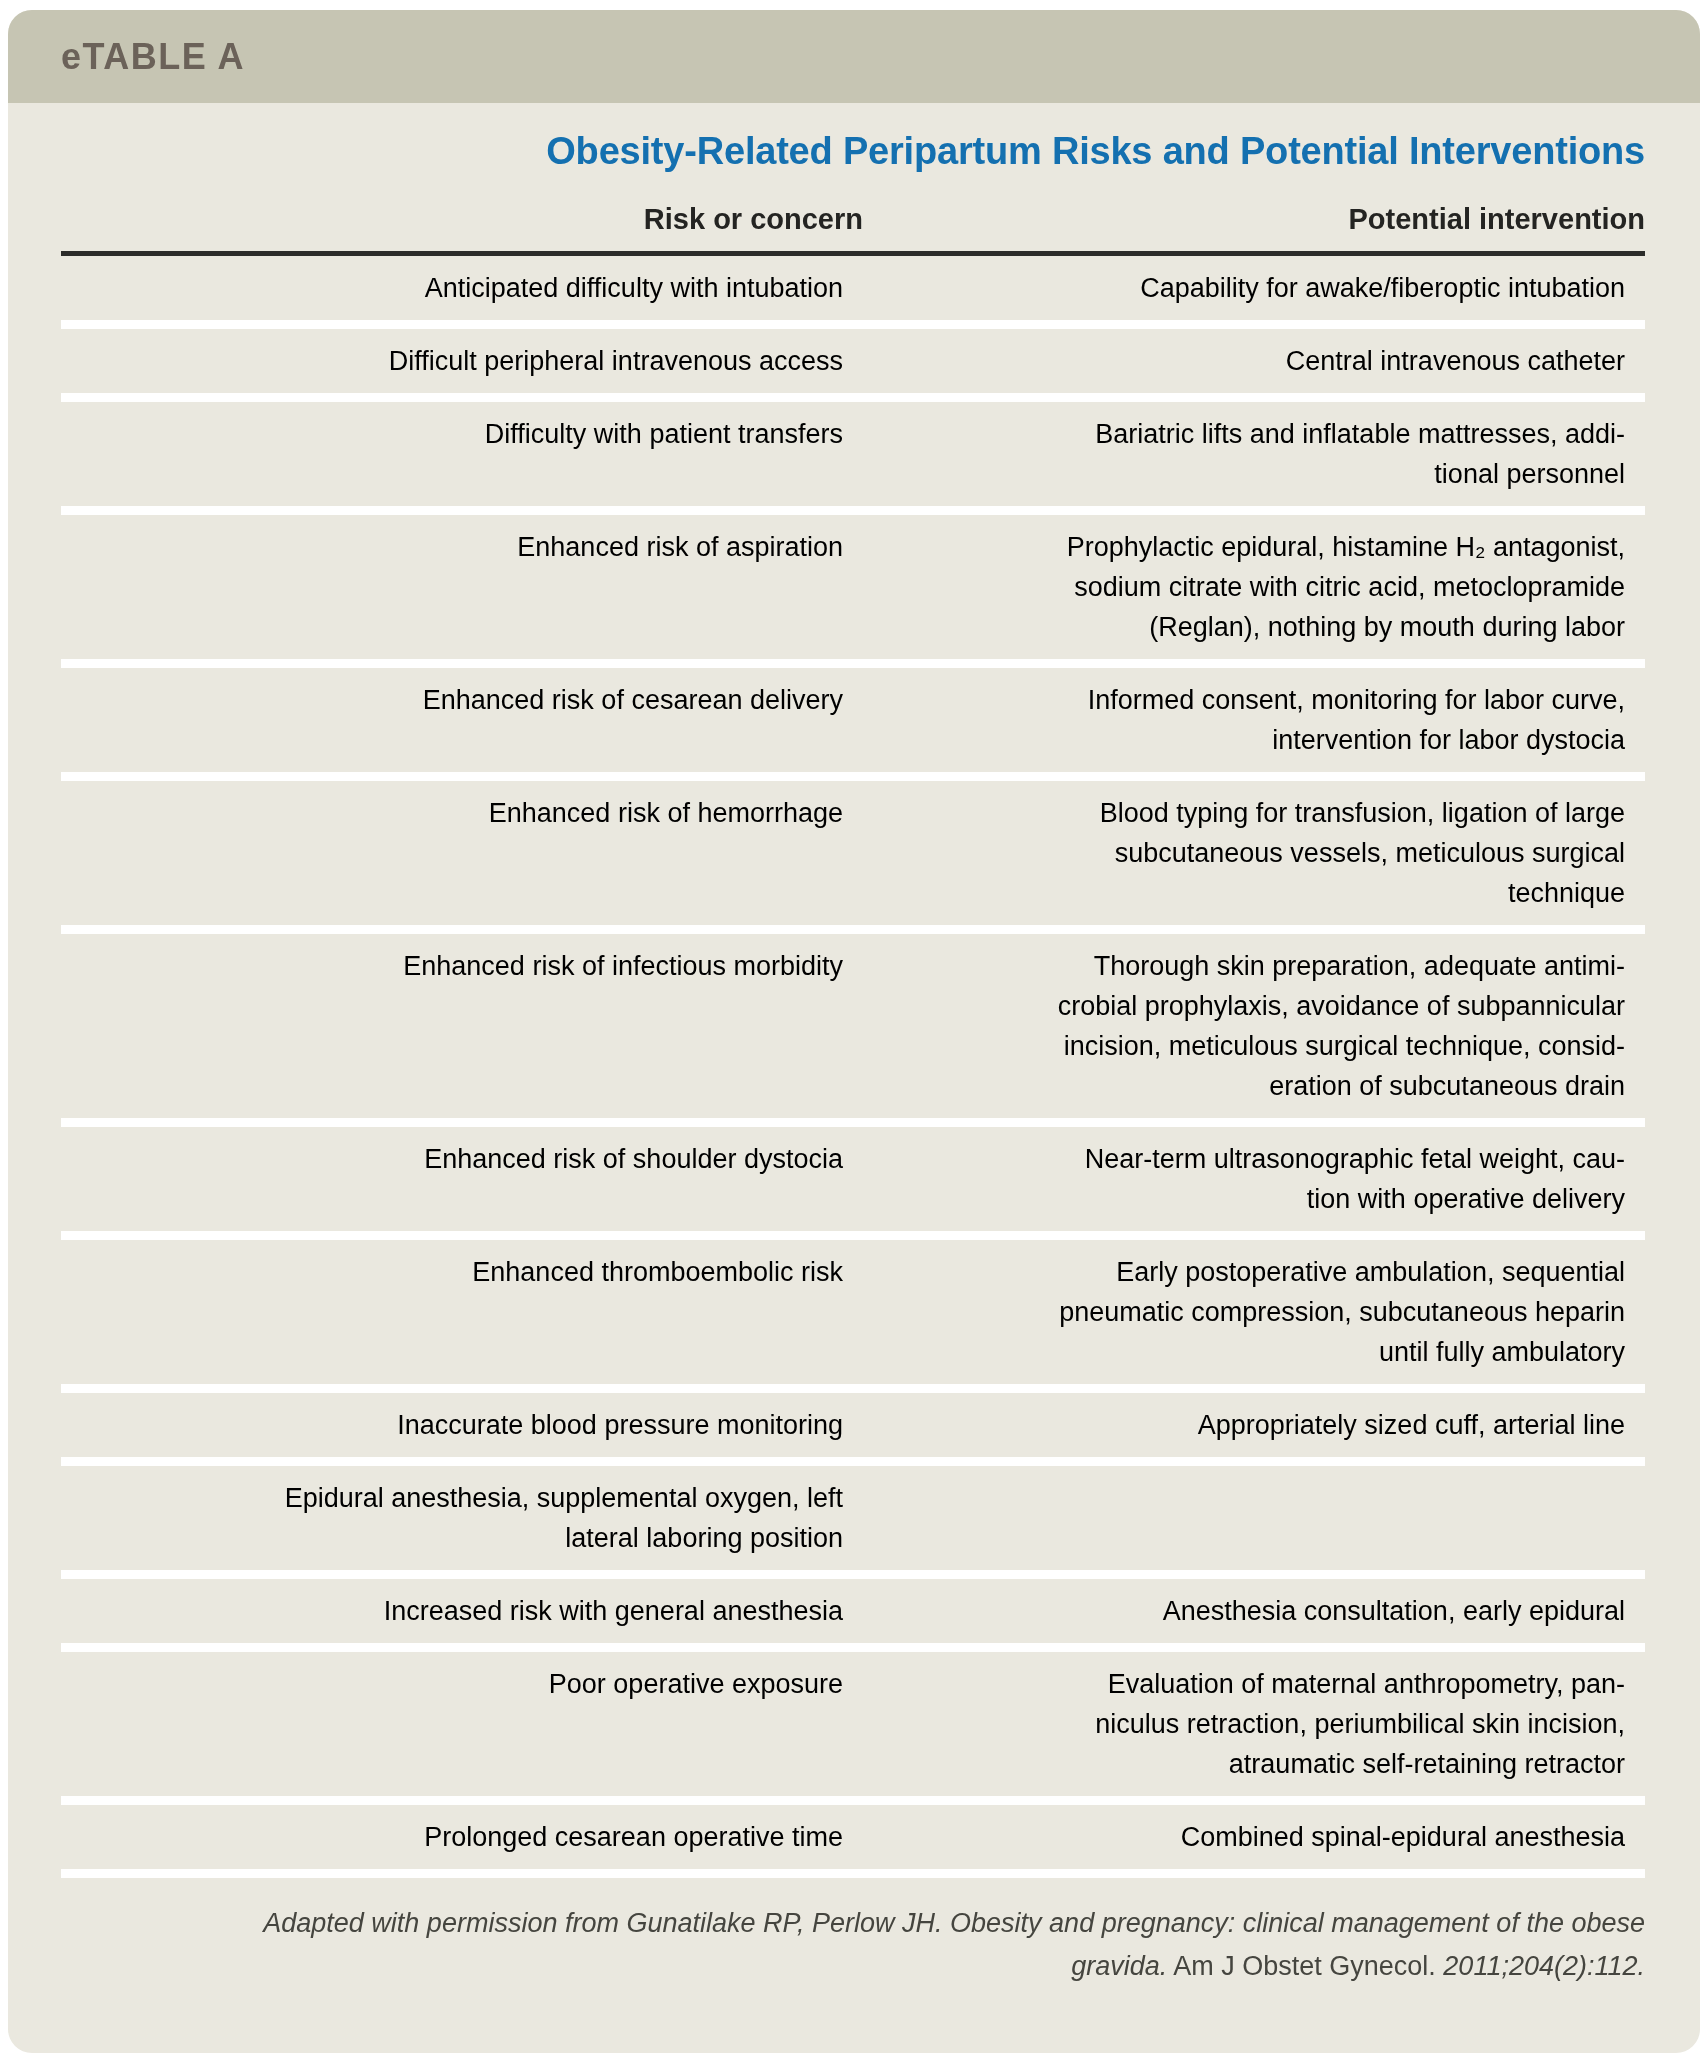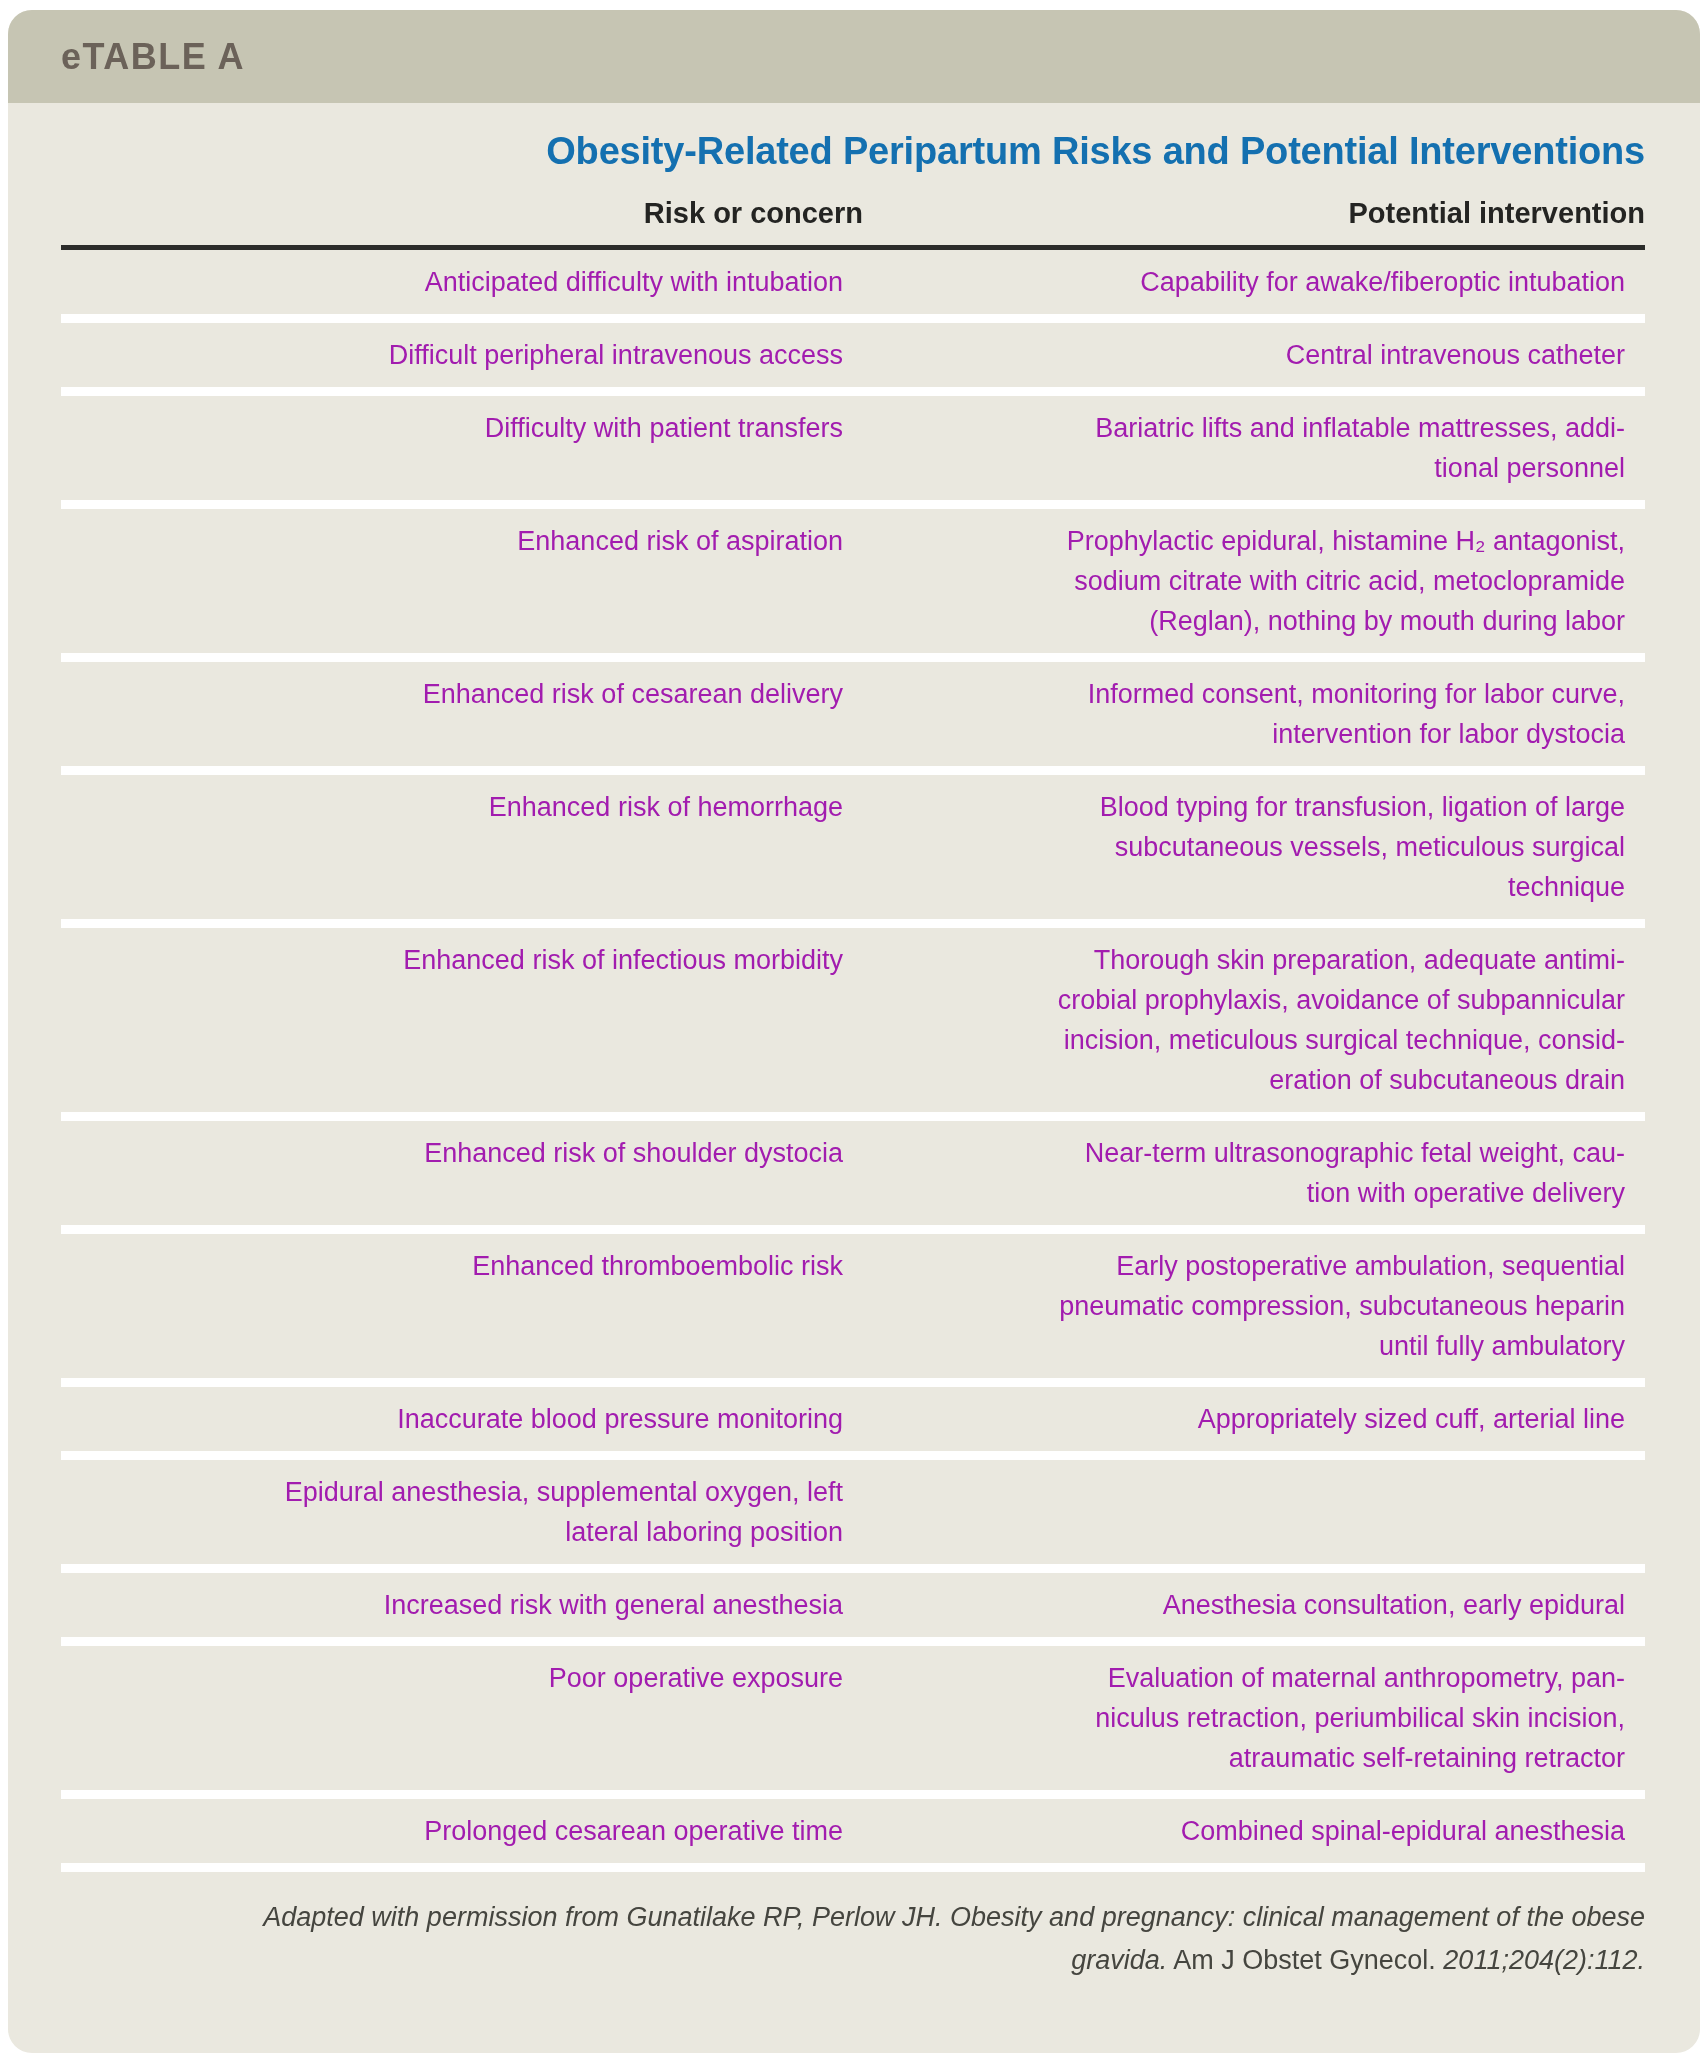--- a/index.html
+++ b/index.html
@@ -36,38 +36,38 @@
   .title{
     margin:27px 0 0 0;
     font-size:38px;
     font-weight:bold;
     color:#1470b0;
     letter-spacing:-0.2px;
   }
   .colheads{
     display:grid;
     grid-template-columns:802px 1fr;
-    margin-top:24px;
+    margin-top:30px;
     font-size:29px;
     font-weight:bold;
     color:#242422;
   }
   .thick-rule{
     height:5px;
     background:#2c2c2a;
     margin-top:15px;
   }
   .row{
     display:grid;
     grid-template-columns:802px 1fr;
     border-bottom:9px solid #ffffff;
     padding:12px 0;
     font-size:27px;
     line-height:40px;
-    color:#a21caf;
+    color:#000000;
   }
   .cell{padding-right:20px;}
   .cell-int{white-space:pre-line;}
   .footnote{
     padding-top:24px;
     font-size:27px;
     line-height:43px;
     color:#45453f;
   }
   .it{font-style:italic;}

